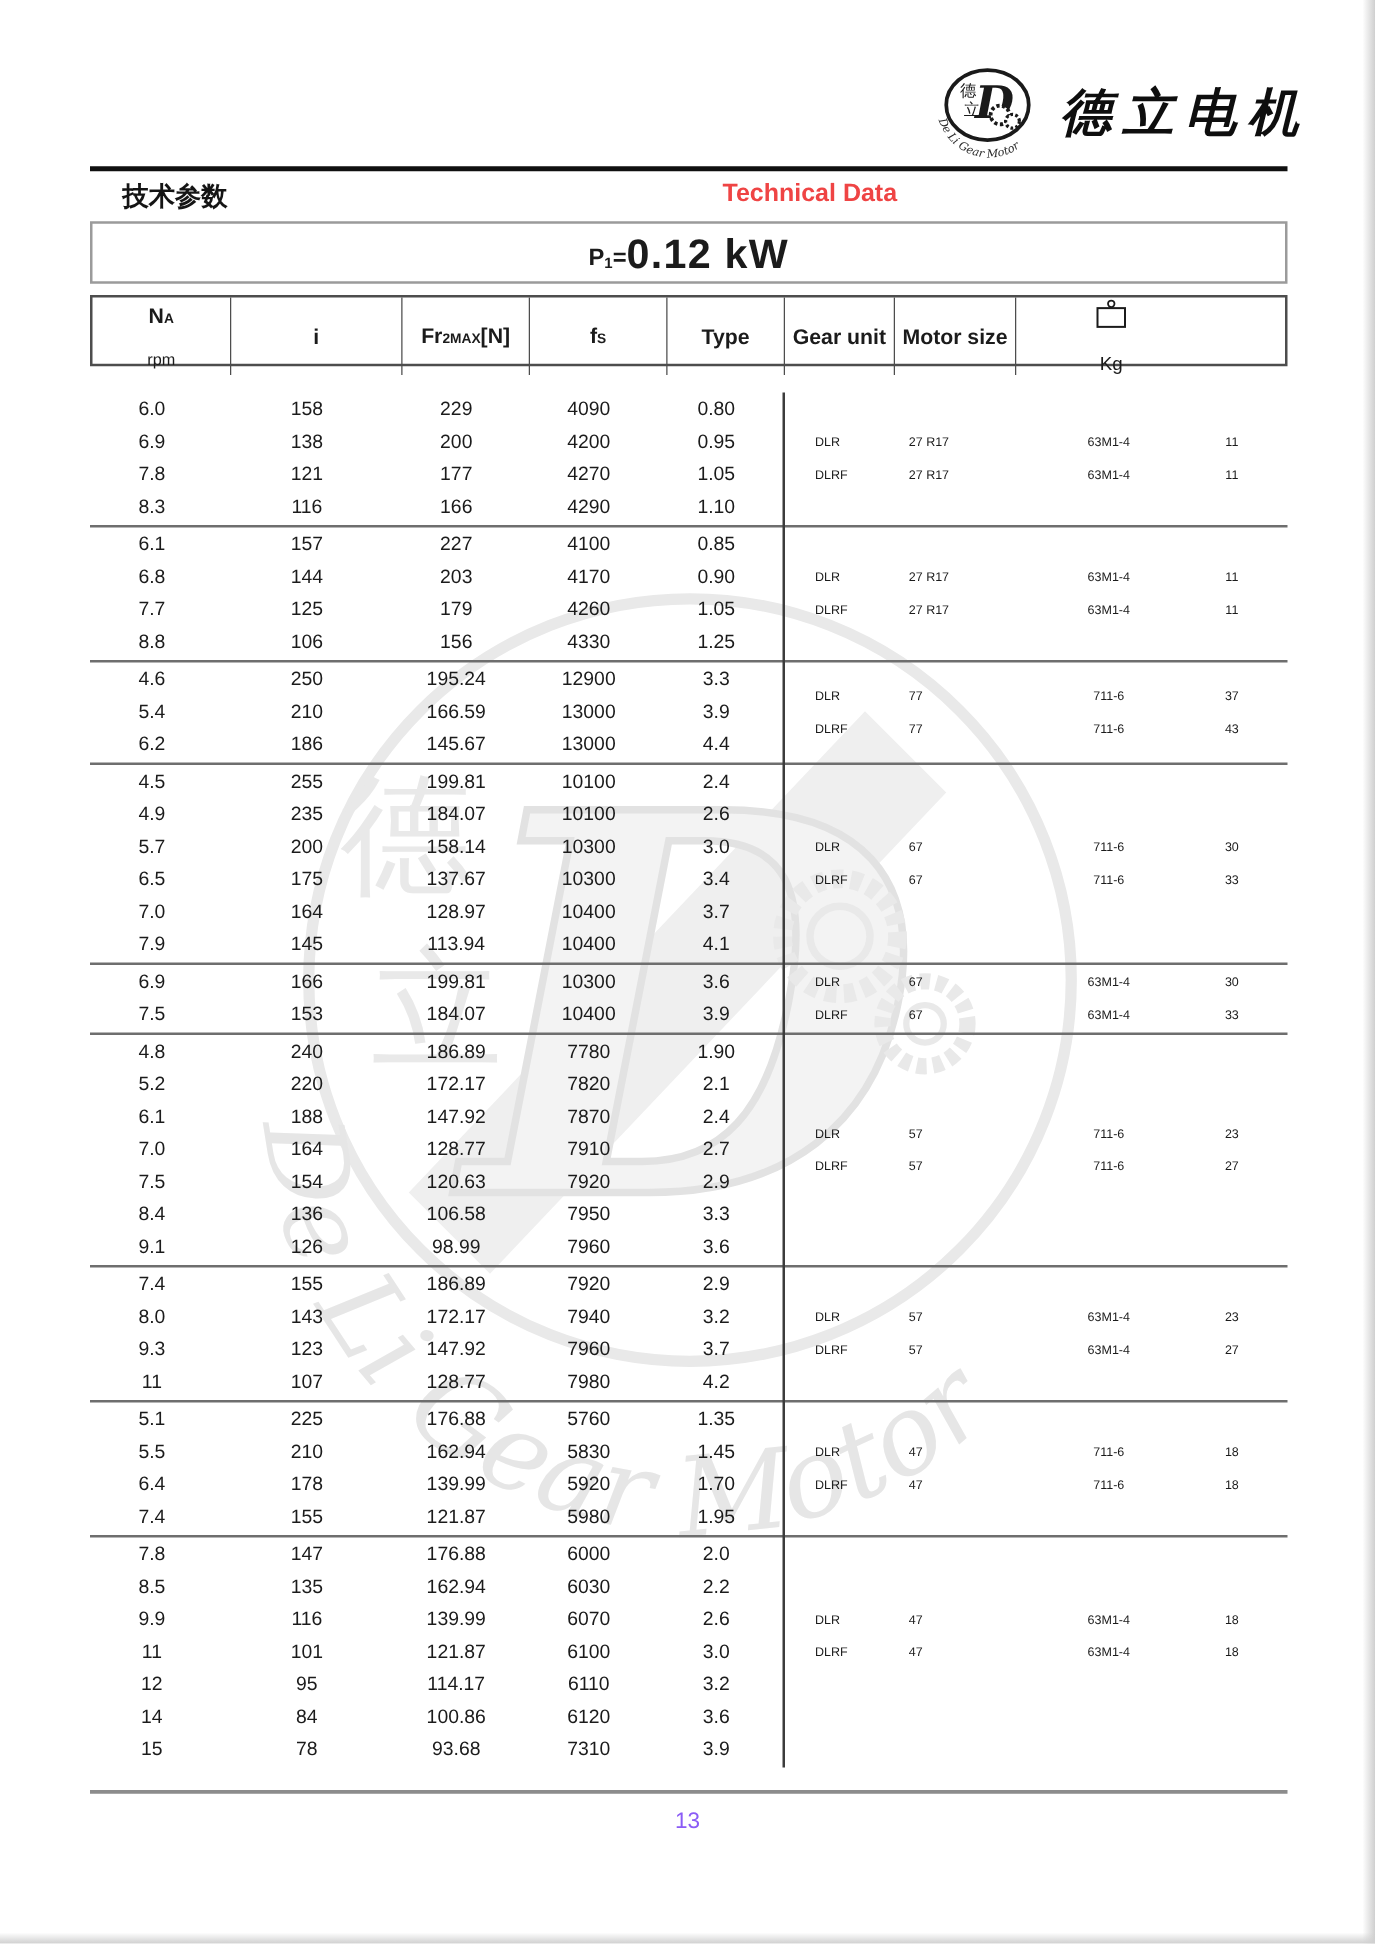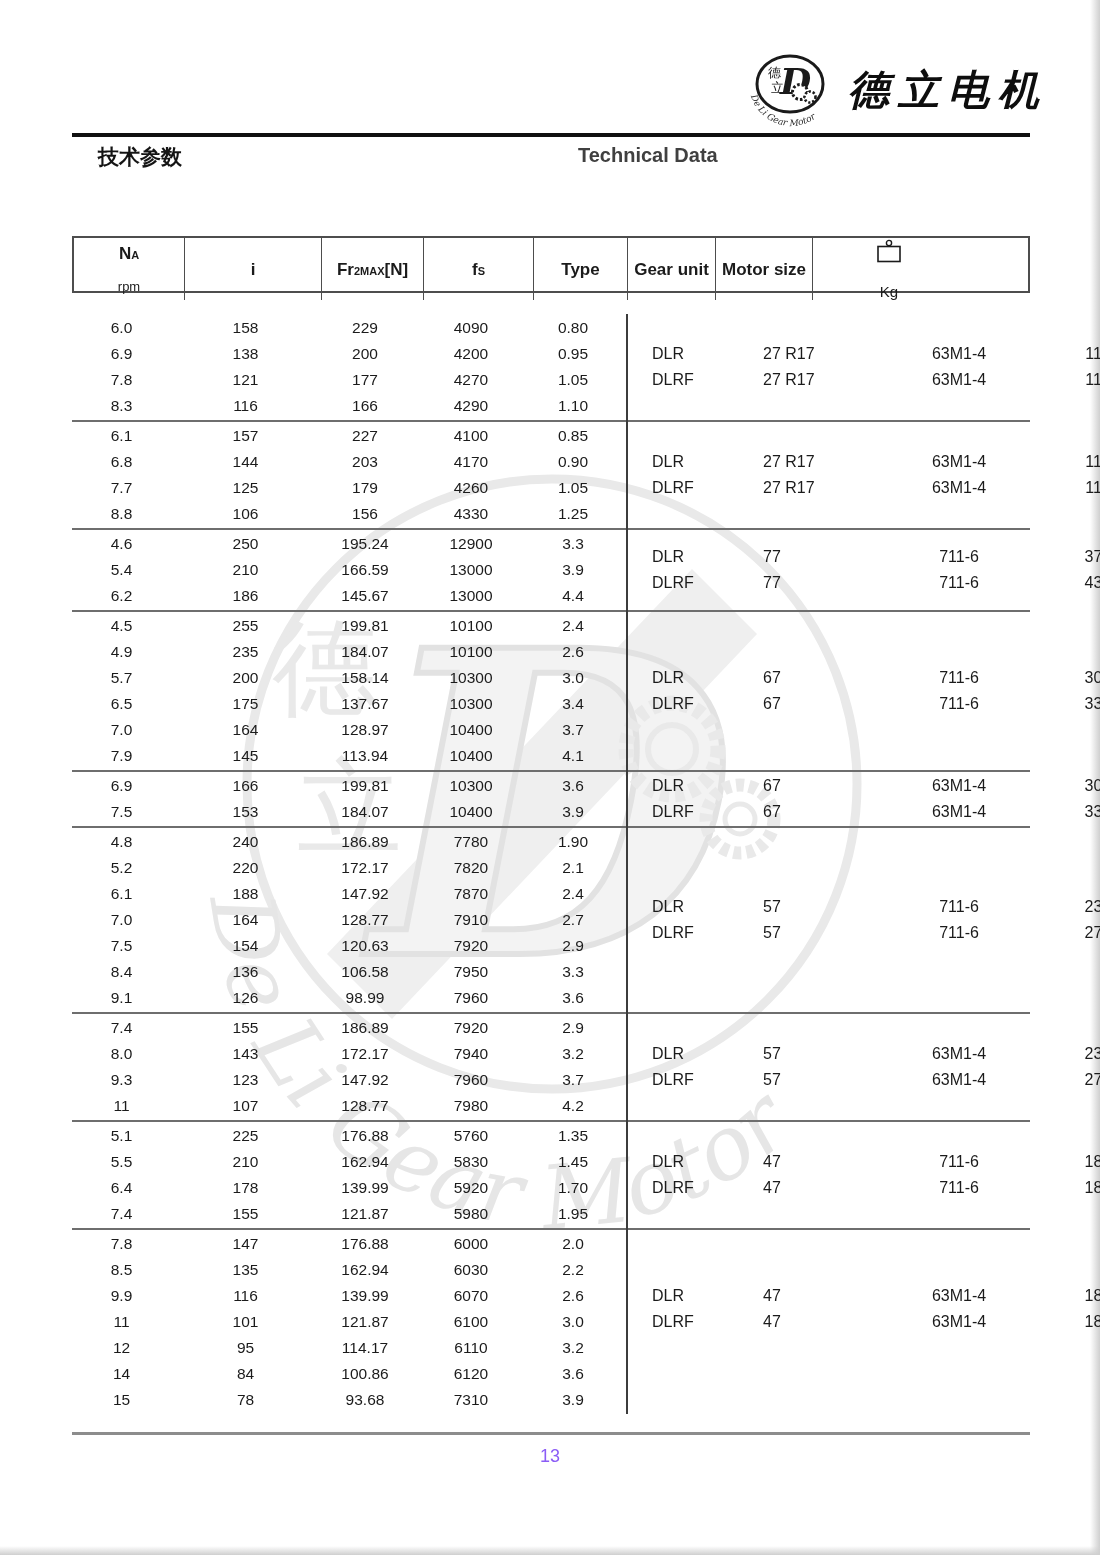--- a/index.html
+++ b/index.html
@@ -17,21 +17,21 @@
   
   .logo-block { position:absolute; top:50px; left:738px; width:292px; height:80px; display:flex; align-items:center; }
   .logo-mark { width:104px; height:80px; flex:0 0 auto; }
   .brand-cn {
     font-family:"DejaVu Serif","Liberation Serif",serif; font-weight:bold; font-style:italic;
     font-size:41px; letter-spacing:9px; color:#0e0e0e; white-space:nowrap; margin-left:6px;
   }
   .top-rule { position:absolute; top:133px; left:72px; width:958px; height:4px; background:#101010; }
   .subhead { position:absolute; top:143px; left:72px; width:958px; height:26px; }
   .subhead-cn { position:absolute; left:0; top:0; font-size:21px; font-weight:bold; color:#141414;margin-left:26px; }
-  .subhead-en { position:absolute; left:506px; top:1px; font-size:20px; font-weight:bold; color:#404040; }
+  .subhead-en { position:absolute; left:506px; top:1px; font-size:20px; font-weight:bold; color:#ef4444; }
 
   .power-box {
     position:absolute; top:177px; left:72px; width:958px; height:50px;
     border:2px solid #9b9b9b; display:flex; align-items:center; justify-content:center;
     background:#fff;
   }
   .power-p { font-size:19px; font-weight:bold; line-height:1; margin-top:9px; }
   .power-sub { font-size:12px; font-weight:bold; vertical-align:-2px; }
   .power-val { font-size:33px; font-weight:bold; letter-spacing:1px; line-height:1; }
 
@@ -58,21 +58,21 @@
   .tbody::before {
     content:""; position:absolute; left:554px; top:0; bottom:0; width:2px; background:#3c3c3c; z-index:2;
   }
   .watermark { position:absolute; left:0; top:0; z-index:0; }
   .group { position:relative; border-bottom:2px solid #6e6e6e; padding:1px 0; z-index:1; }
   .group:last-child { border-bottom:none; }
   .num-row { display:grid; grid-template-columns:111px 137px 102px 110px 94px; height:26px; align-items:center; }
   .num-row .cell { text-align:center; font-size:15.5px; padding-right:12px; color:#1b1b1b; }
   .typeblock { position:absolute; left:556px; top:50%; transform:translateY(-50%); width:402px; }
   .typeblock.shift-up { top:calc(50% - 13px); }
-  .type-row { display:grid; grid-template-columns:86px 97px 152px 67px; height:26px; align-items:center; font-size:16px;gap:36px; }
+  .type-row { display:grid; grid-template-columns:86px 97px 152px 67px; height:26px; align-items:center; font-size:10px; }
   .type-row .t-type  { text-align:left; padding-left:24px; }
   .type-row .t-gear  { text-align:left; padding-left:13px; }
   .type-row .t-motor { text-align:center; }
   .type-row .t-kg    { text-align:center; padding-right:22px; }
 
   
   .footer-rule { position:absolute; top:1432px; left:72px; width:958px; height:3px; background:#8c8c8c; }
   .page-num { position:absolute; top:1446px; left:0; width:1100px; text-align:center; font-size:18px; color:#8b5cf6; }
 </style>
 </head>
@@ -96,20 +96,24 @@
     <div class="brand-cn">德立电机</div>
   </div>
 
   <div class="top-rule"></div>
 
   <div class="subhead">
     <span class="subhead-cn">技术参数</span>
     <span class="subhead-en">Technical Data</span>
   </div>
 
+  <div class="power-box">
+    <span class="power-p"><span>P</span><span class="power-sub">1</span><span>=</span></span>
+      <span class="power-val">0.12 kW</span>
+  </div>
 
   <div class="thead">
     <div class="hcell">
       <div><span class="hmain">N</span><span class="hsub">A</span></div>
       <div class="hunit">rpm</div>
     </div>
     <div class="hcell">
       <div class="hmain">i</div>
     </div>
     <div class="hcell">

